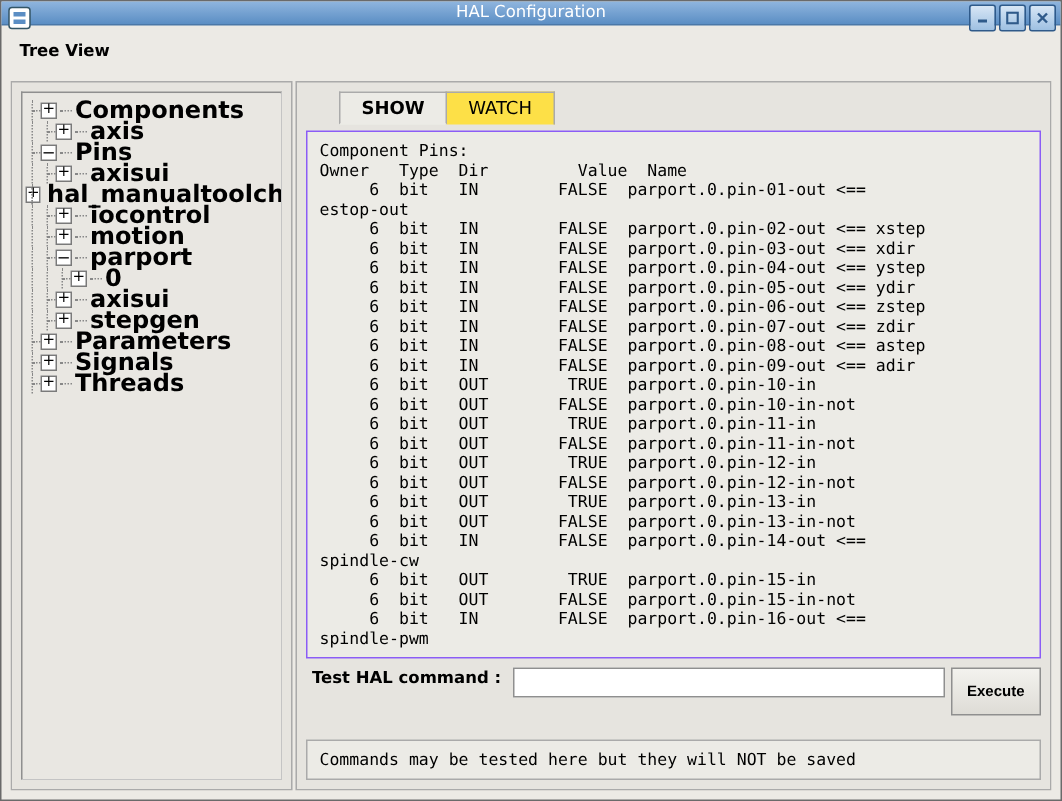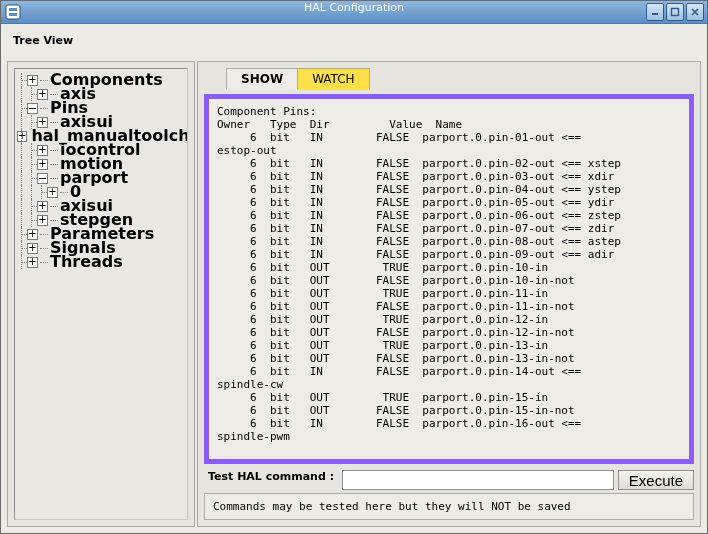--- a/index.html
+++ b/index.html
@@ -31,28 +31,28 @@
   .conn{display:inline-block;width:10px;height:14px;position:relative;}
   .conn::before{content:"";position:absolute;left:4px;top:0;bottom:0;border-left:1px dotted #888;}
   .conn.branch::after{content:"";position:absolute;left:4px;right:0;top:7px;border-top:1px dotted #888;}
   .tree-label{font-weight:bold;}
   
   .tabs{display:flex;gap:0;margin-bottom:4px;padding-left:22px;}
   .tab{padding:3px 14px 3px;border:1px solid #aaa;border-bottom:none;background:#e6e4df;font-size:12px;position:relative;margin-right:-1px;}
   .tab.active{background:#ecebe6;font-weight:bold;z-index:2;border-bottom:1px solid #ecebe6;}
   .tab.inactive{background:#fde047;}
   
-  .output{flex:1;border:5px solid #8b5cf6;background:#ecebe6;padding:6px 8px;overflow:auto;}
+  .output{flex:1;border:1px solid #8b5cf6;background:#ecebe6;padding:6px 8px;overflow:auto;}
   .output pre{margin:0;font-family:"DejaVu Sans Mono","Liberation Mono",monospace;font-size:11px;line-height:13px;white-space:pre;}
   
   .cmdrow{display:flex;align-items:flex-start;margin-top:6px;gap:4px;}
   .cmdlabel{font-weight:bold;padding:0 4px;white-space:nowrap;}
   .cmdinput{flex:1;height:20px;border:1px solid #8f8f8f;background:#fff;box-sizing:border-box;padding:0 4px;font-family:inherit;font-size:11px;}
-  .exec-btn{height:20px;padding:0 10px;border:1px solid #8f8f8f;background:linear-gradient(#f3f2ee,#dedcd6);font-weight:normal;font-size:15px;}
-  .hint{margin-top:3px;border:1px solid #aaa;background:#ecebe6;padding:6px 8px;font-family:"DejaVu Sans Mono","Liberation Mono",monospace;font-size:11px;}
+  .exec-btn{height:32px;padding:0 10px;border:1px solid #8f8f8f;background:linear-gradient(#f3f2ee,#dedcd6);font-weight:bold;font-size:10px;}
+  .hint{margin-top:16px;border:1px solid #aaa;background:#ecebe6;padding:6px 8px;font-family:"DejaVu Sans Mono","Liberation Mono",monospace;font-size:11px;}
 </style>
 </head>
 <body>
 
 <div class="window">
 
   <div class="titlebar">
     <div class="icon-slot">
       <span>
         <svg width="16" height="16" viewBox="0 0 16 16">

